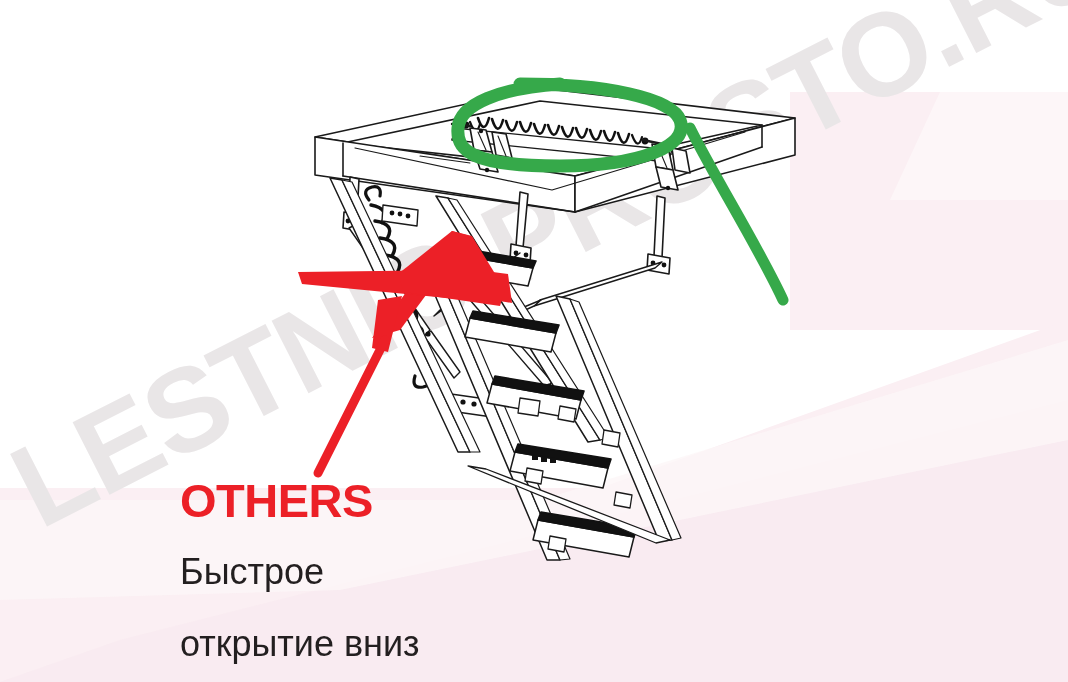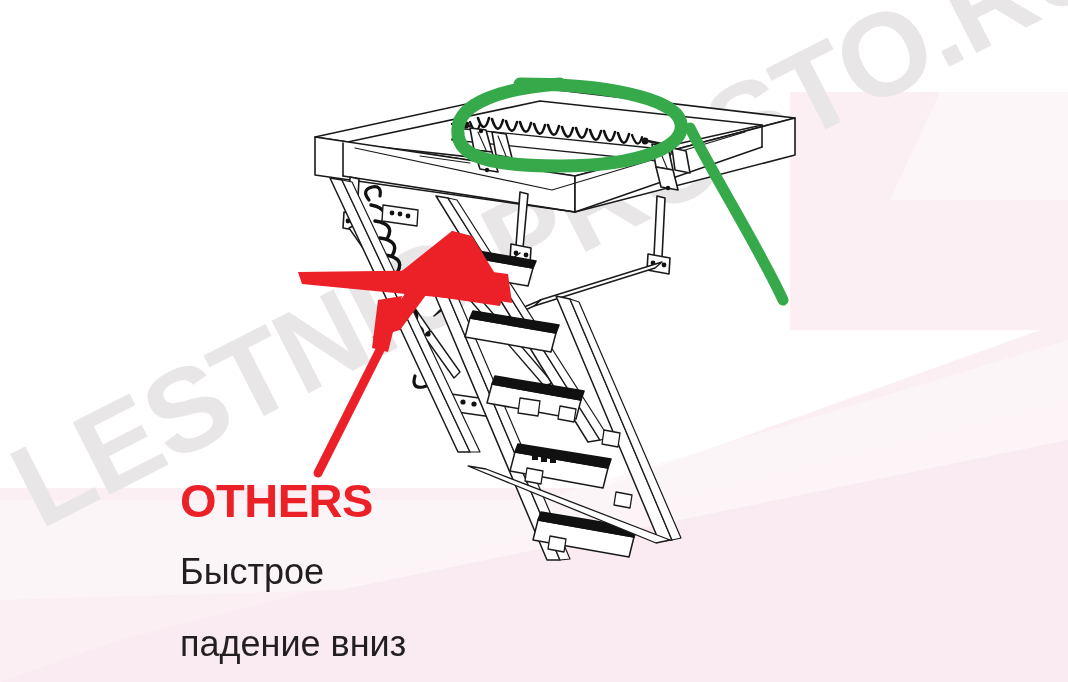--- a/index.html
+++ b/index.html
@@ -271,16 +271,16 @@
       <path d="M385,340 L318,473" fill="none" stroke="#ec2027" stroke-width="9" stroke-linecap="round"></path>
     </svg>
   </div>
 
   <div class="callout" id="oman-callout">
   </div>
 
   <div class="callout" id="others-callout">
     <div class="headline">OTHERS</div>
     <div class="sub">Быстрое</div>
-    <div class="sub">падение вниз</div>
+    <div class="sub">открытие вниз</div>
   </div>
 
 </div>
 
 </body></html>

